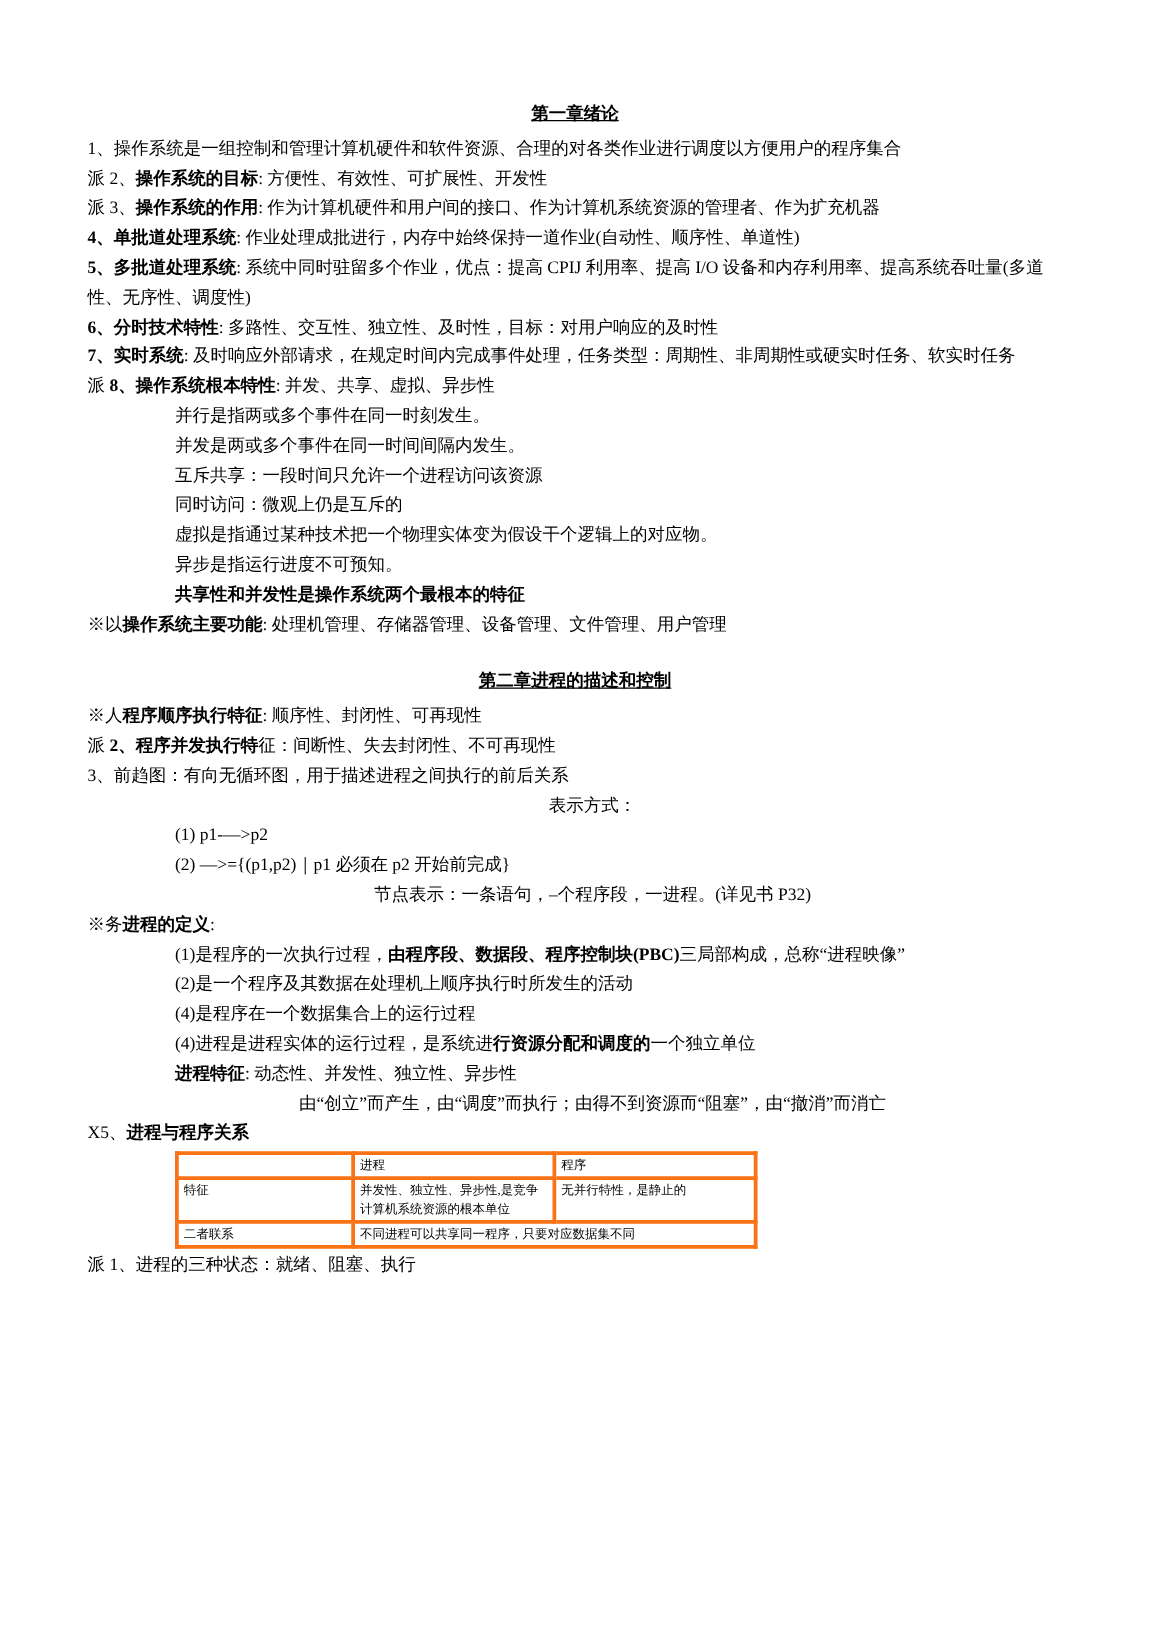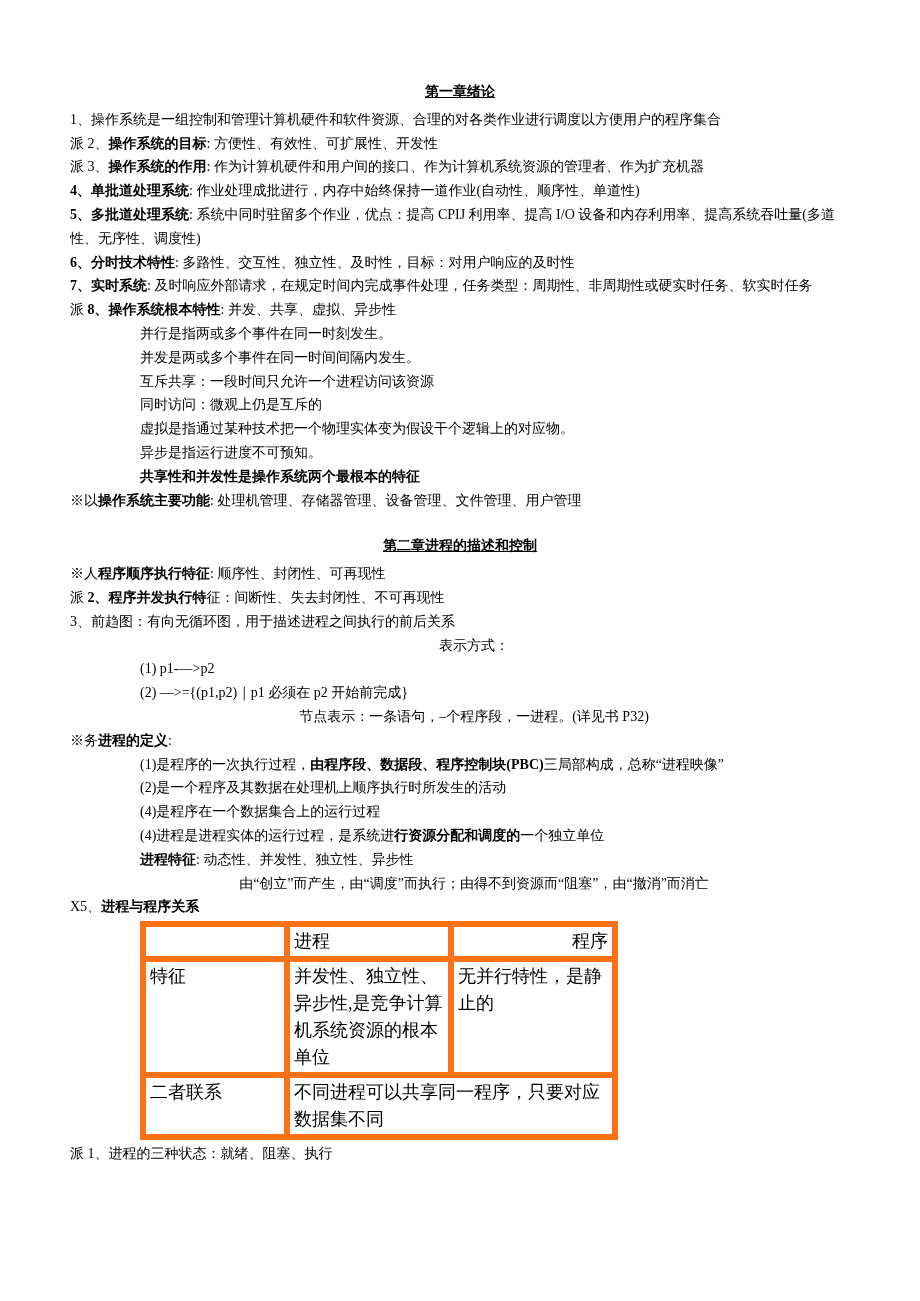--- a/index.html
+++ b/index.html
@@ -33,29 +33,29 @@
       padding-left: 70px;
       font-family: Liberation Serif, serif;
     }
     table {
       border-collapse: collapse;
       margin-left: 70px;
       margin-top: 2px;
       margin-bottom: 2px;
     }
     td {
-      border: 6px solid #f97316;
+      border: 3px solid #f97316;
       padding: 1px 4px;
       vertical-align: top;
-      font-size: 18px;
+      font-size: 10px;
       line-height: 1.5;
     }
     .col1 { width: 130px; }
     .col2 { width: 150px; }
-    .col3 { width: 150px; text-align: right; }
+    .col3 { width: 150px; }
     .section-gap {
       height: 22px;
     }
   </style>
 </head>
 <body>
 
 <div class="chapter-title">第一章绪论</div>
 
 <p class="line">1、操作系统是一组控制和管理计算机硬件和软件资源、合理的对各类作业进行调度以方便用户的程序集合</p>

